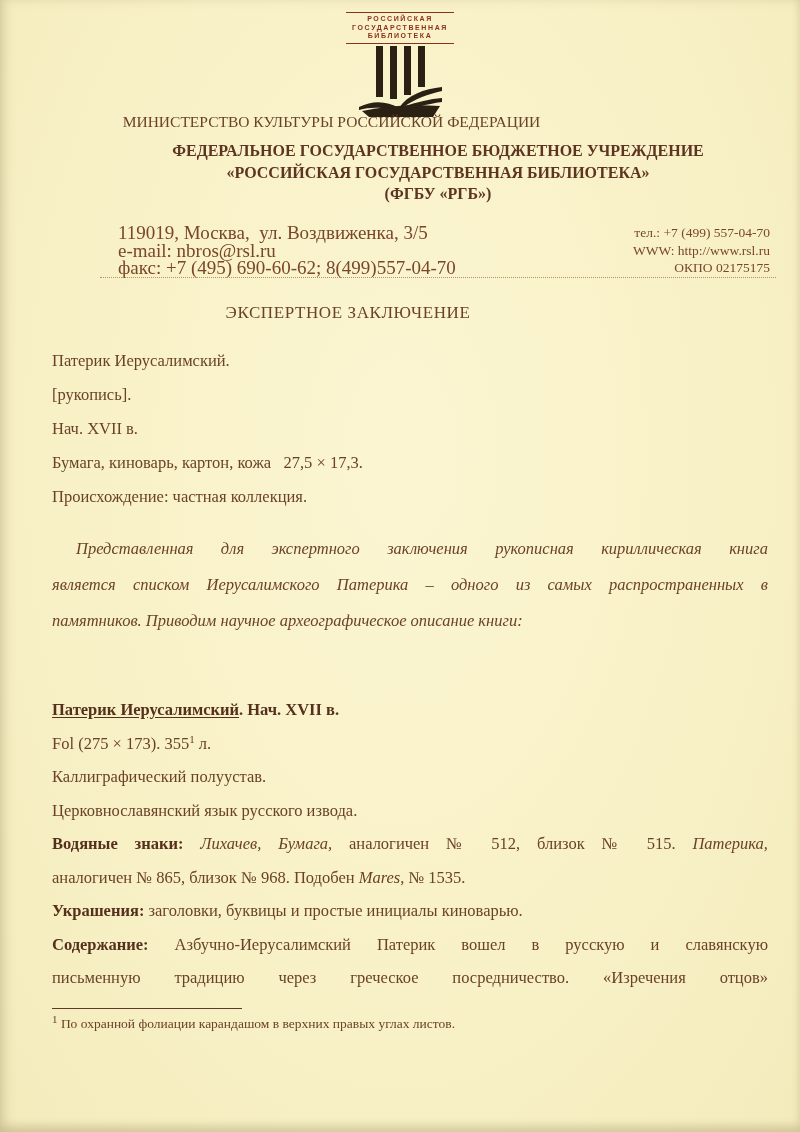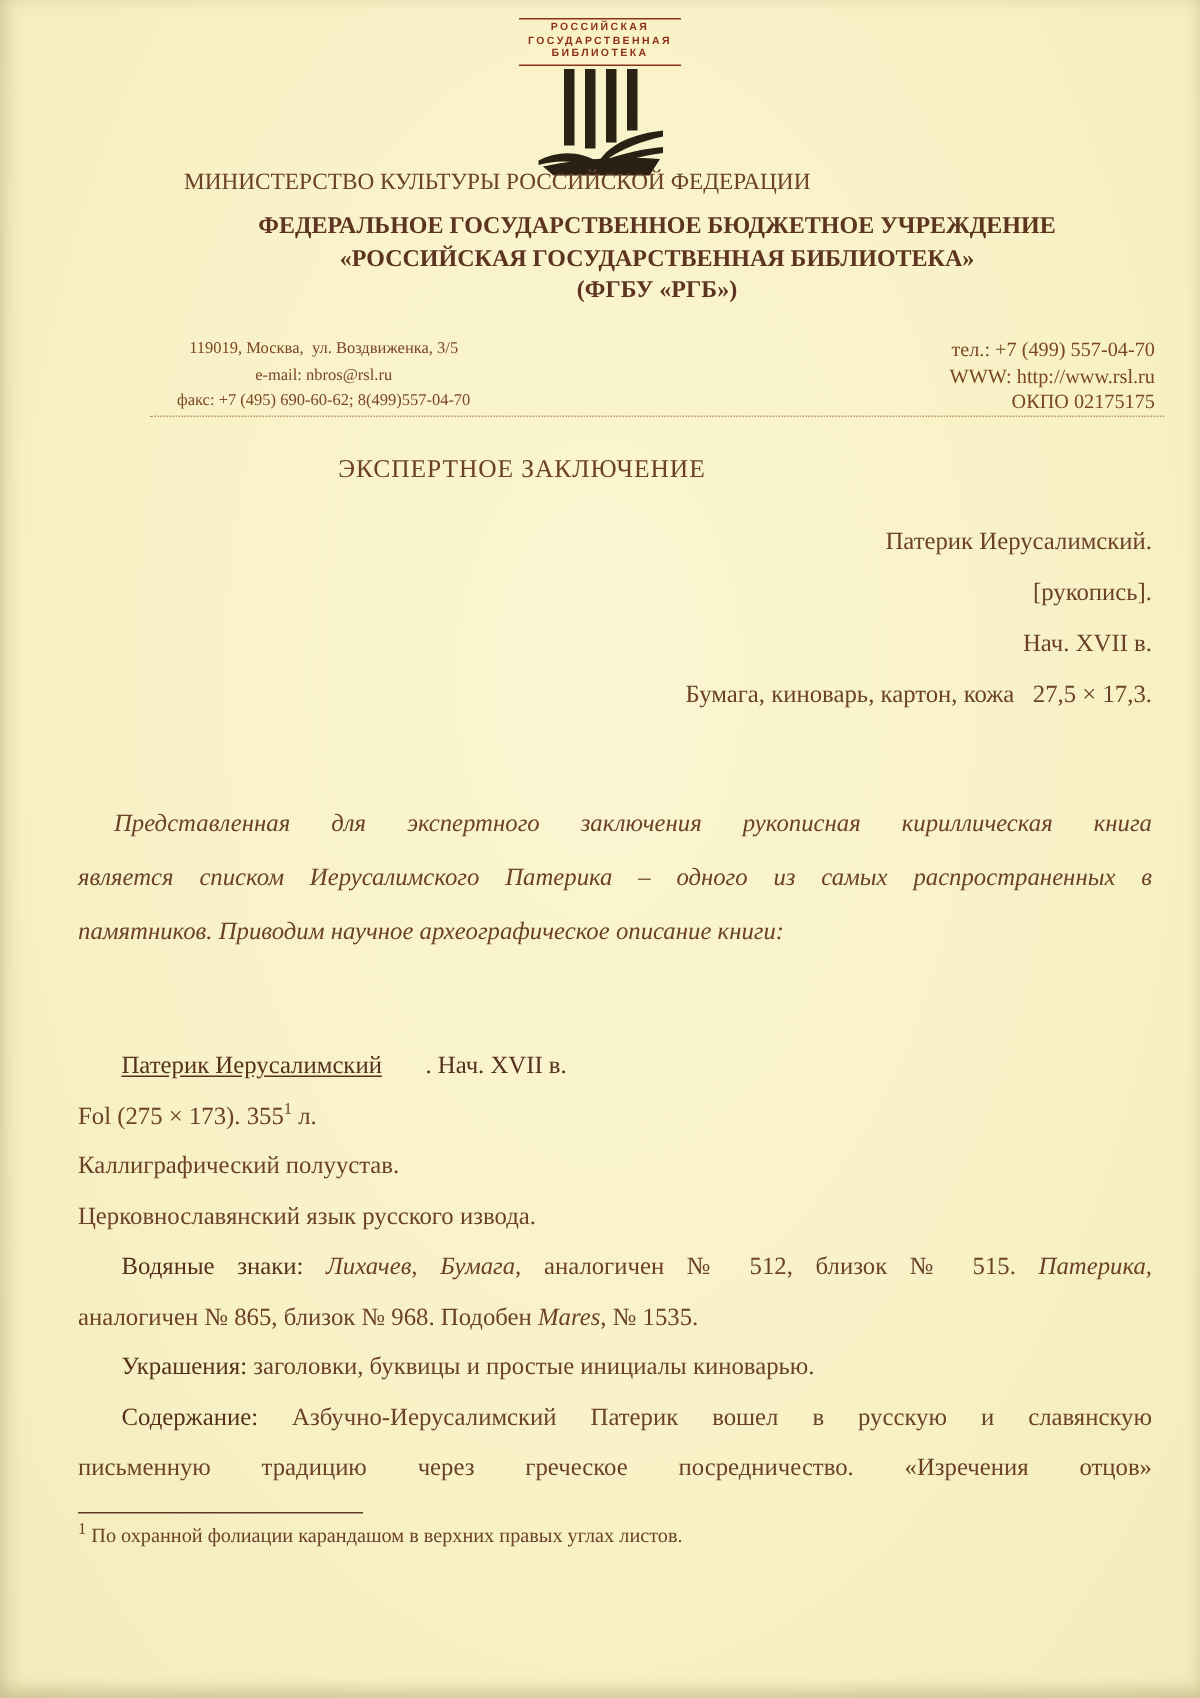--- a/index.html
+++ b/index.html
@@ -21,34 +21,34 @@
   .logo-text{
     color:#8d301c;font-size:7px;font-weight:bold;letter-spacing:1.6px;
     line-height:8.5px;font-family:"Liberation Sans", sans-serif;
   }
   .logo-rule{width:108px;height:1px;background:#8d301c;margin:2px auto;}
   .emblem{display:block;margin:2px auto 0 auto;}
   
   .ministry{position:absolute;top:113px;left:0;width:663px;text-align:center;font-size:15.5px;color:#6b4227;}
   .org{position:absolute;top:140px;left:0;width:800px;text-align:center;font-size:16px;font-weight:bold;color:#5d3420;line-height:21.5px;padding-left:38px;}
   
-  .contacts-left{position:absolute;top:224px;left:118px;font-size:11px;line-height:17.5px;color:#7a4628;text-align:center;}
+  .contacts-left{position:absolute;top:224px;left:118px;font-size:19px;line-height:17.5px;color:#7a4628;}
   .contacts-right{position:absolute;top:224px;right:30px;text-align:right;font-size:13.5px;line-height:17.5px;color:#7a4628;}
   .dotted-rule{position:absolute;top:277px;left:100px;width:676px;border-bottom:1px dotted #b98f5c;}
   
   .doc-title{position:absolute;top:303px;left:0;width:696px;text-align:center;font-size:17px;letter-spacing:0.6px;color:#6b4227;}
   
-  .description{position:absolute;top:329px;left:52px;width:716px;font-size:16.5px;line-height:34px;padding-top:15px;text-align:right;}
+  .description{position:absolute;top:329px;left:52px;width:716px;font-size:16.5px;line-height:34px;padding-top:15px;}
   
   .intro{position:absolute;top:531px;left:52px;width:716px;font-size:16.5px;line-height:36px;font-style:italic;}
   .intro .indent{padding-left:24px;}
   
   .entry{position:absolute;top:693px;left:52px;width:716px;font-size:16.5px;line-height:33.5px;}
   .jf{text-align:justify;text-align-last:justify;}
-  .b{font-weight:normal;color:#55301c;margin-left:29px;}
+  .b{font-weight:bold;color:#55301c;}
   .i{font-style:italic;}
   .u{text-decoration:underline;text-underline-offset:2px;}
   sup{font-size:11px;line-height:0;}
   
   .footnote-rule{position:absolute;top:1008px;left:52px;width:190px;border-top:1.5px solid #5f3a26;}
   .footnote{position:absolute;top:1016px;left:52px;width:700px;font-size:13.5px;color:#6b4227;}
 </style>
 </head>
 <body>
 
@@ -91,20 +91,21 @@
   </div>
   <div class="dotted-rule"></div>
 
   <div class="doc-title">ЭКСПЕРТНОЕ ЗАКЛЮЧЕНИЕ</div>
 
   <div class="description">
     <div>Патерик Иерусалимский.</div>
     <div>[рукопись].</div>
     <div>Нач. XVII в.</div>
     <div>Бумага, киноварь, картон, кожа&nbsp;&nbsp; 27,5 × 17,3.</div>
+    <div>Происхождение: частная коллекция.</div>
   </div>
 
   <div class="intro">
     <div class="jf indent">Представленная для экспертного заключения рукописная кириллическая книга</div>
     <div class="jf">является списком Иерусалимского Патерика – одного из самых распространенных в</div>
     <div>памятников. Приводим научное археографическое описание книги:</div>
   </div>
 
   <div class="entry">
     <div><span class="b u">Патерик Иерусалимский</span><span class="b">. Нач. XVII в.</span></div>

